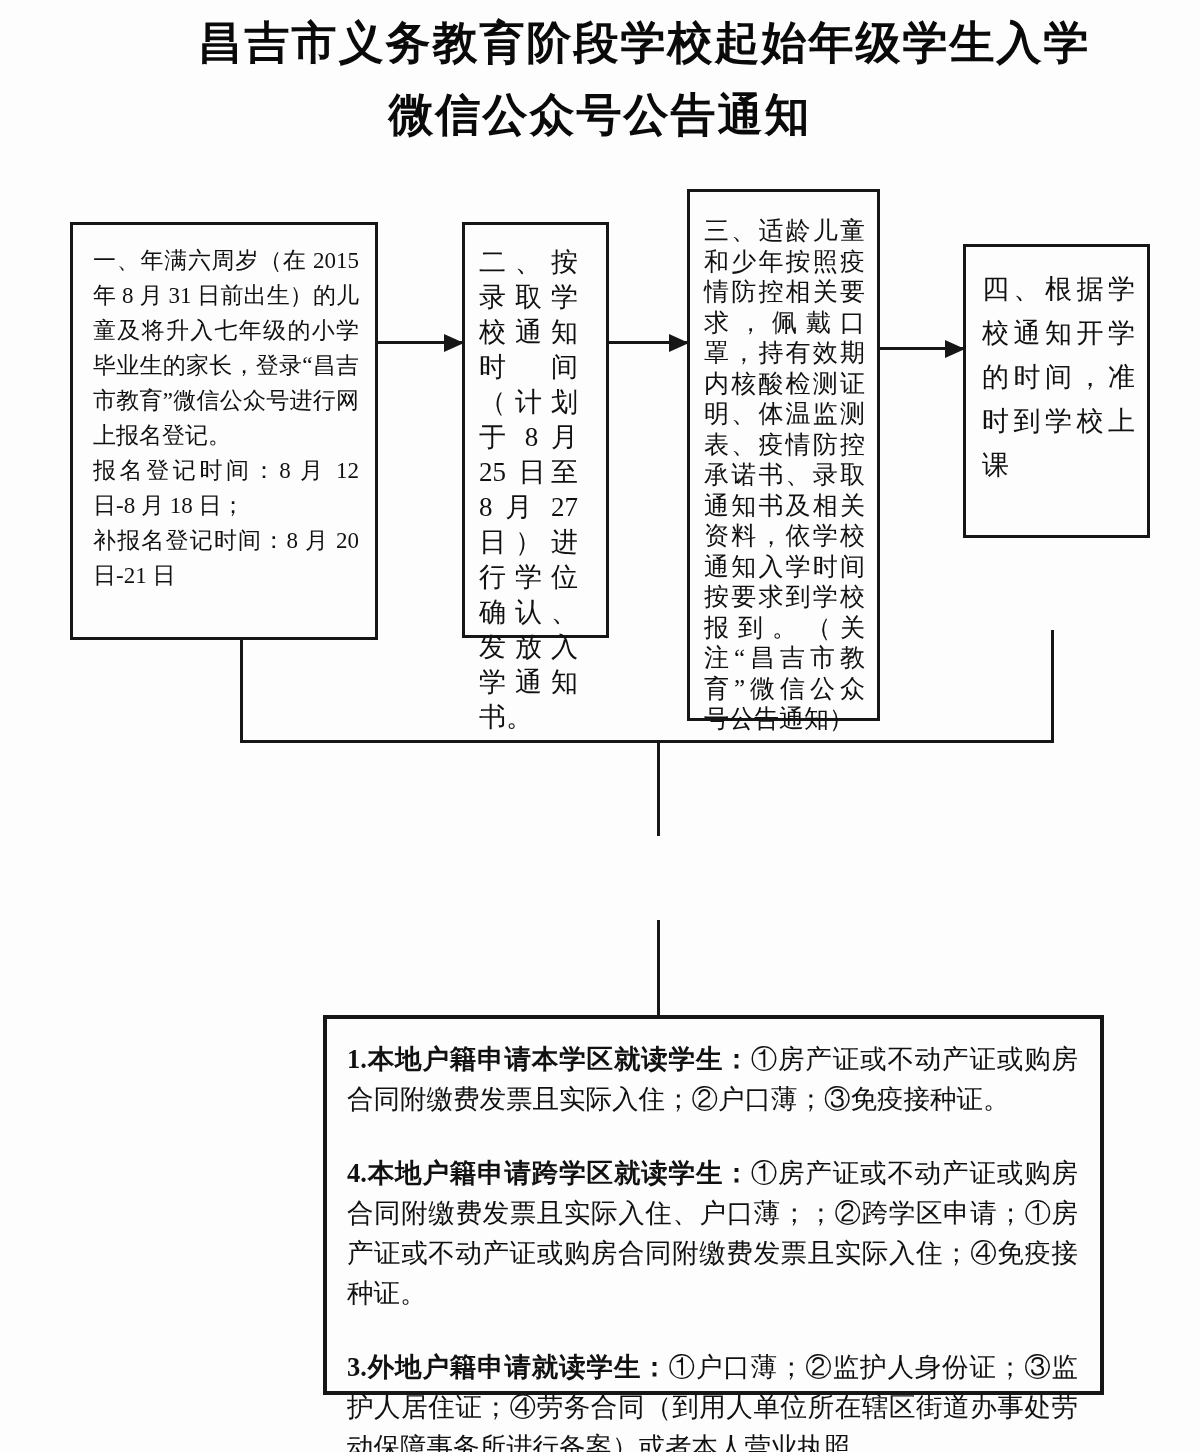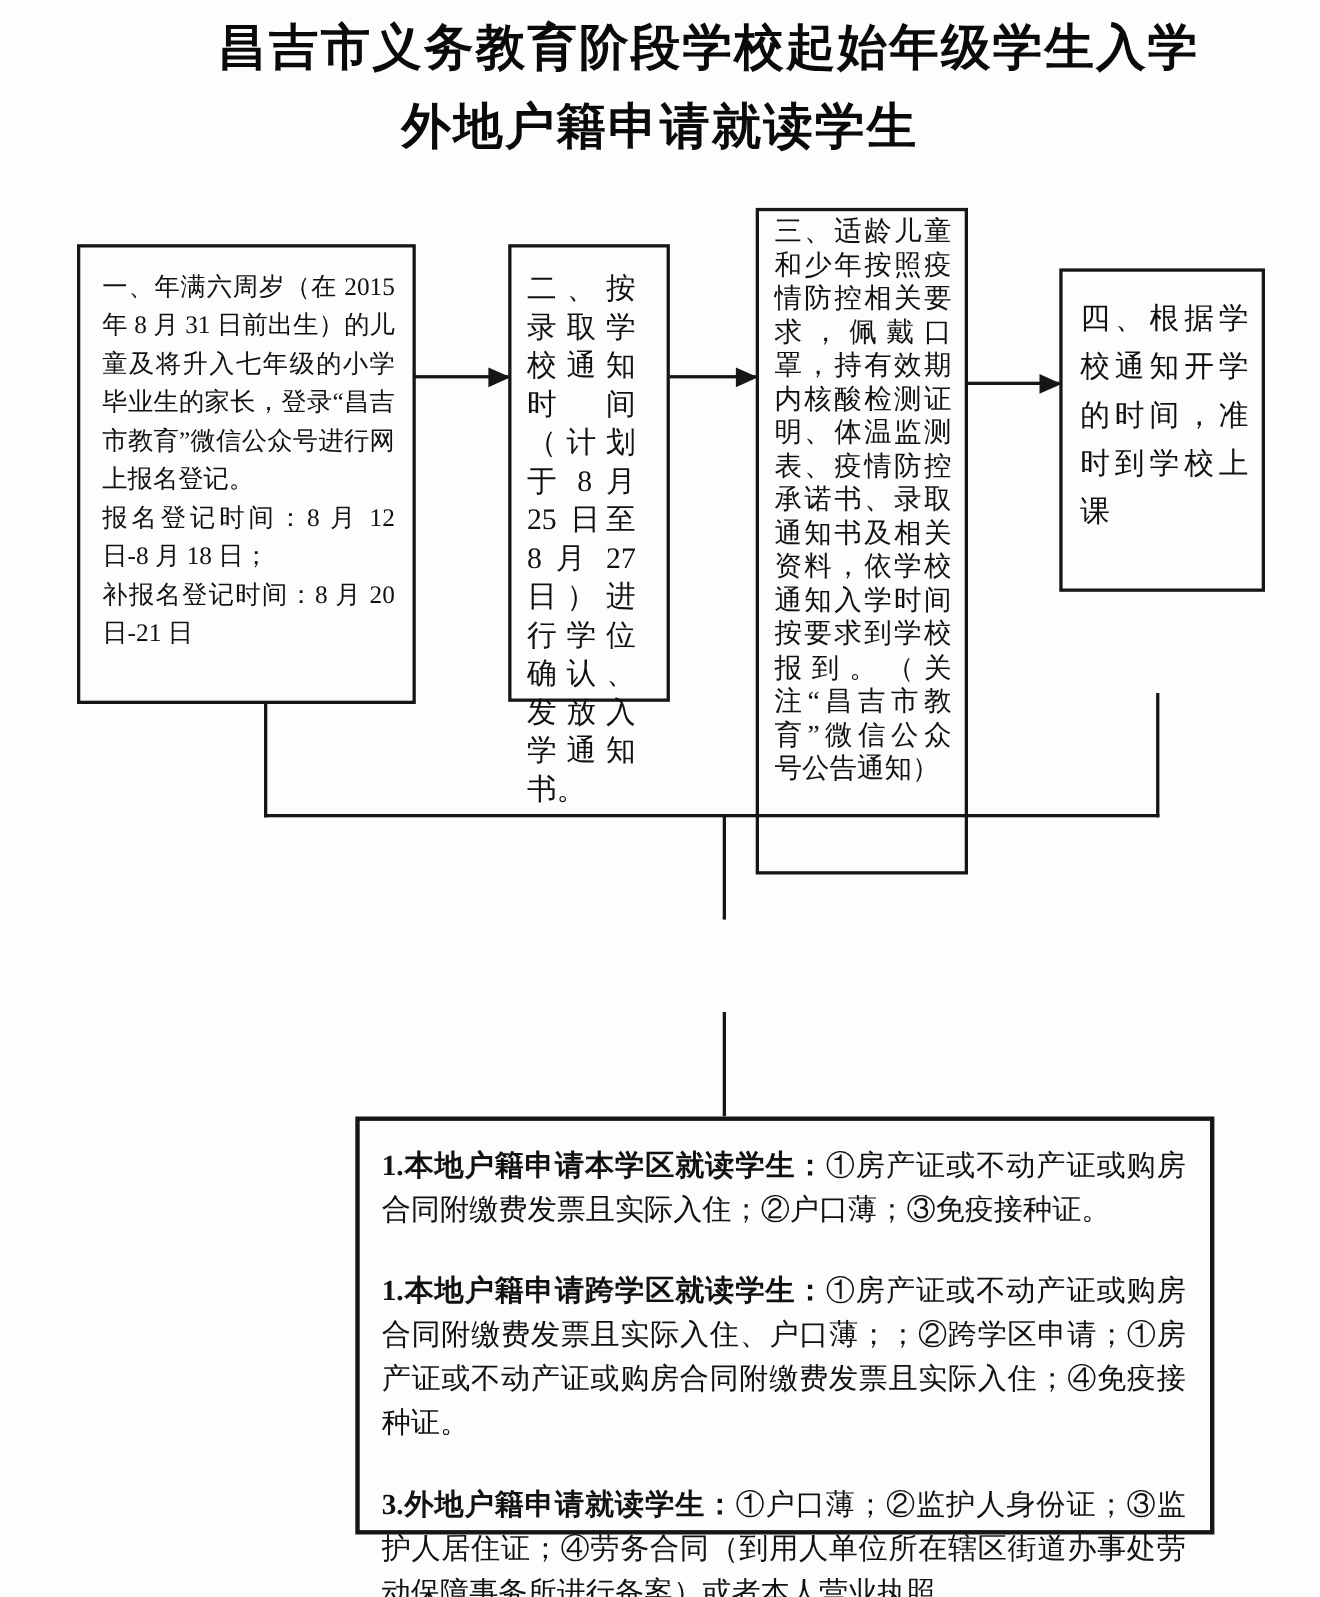--- a/index.html
+++ b/index.html
@@ -30,21 +30,21 @@
   }
   .fbox .txt{
     display:block;
     white-space:pre-line;
     text-align:justify;
   }
   .step1{left:70px;top:222px;width:308px;height:418px;padding:18px 16px 0 20px;}
   .step1 .txt{font-size:23px;line-height:35px;}
   .step2{left:462px;top:222px;width:147px;height:416px;padding:20px 28px 0 14px;}
   .step2 .txt{font-size:27px;line-height:35px;}
-  .step3{left:687px;top:189px;width:193px;height:606px;padding:4px 12px 0 14px;}
+  .step3{left:687px;top:189px;width:193px;height:532px;padding:24px 12px 0 14px;}
   .step3 .txt{font-size:25px;line-height:30.5px;}
   .step4{left:963px;top:244px;width:187px;height:294px;padding:20px 12px 0 16px;}
   .step4 .txt{font-size:27px;line-height:44px;}
 
   .hline,.vline{position:absolute;background:#161616;}
   .hline{height:3px;}
   .vline{width:3px;}
 
   .arrow{position:absolute;height:3px;background:#161616;}
   .arrow::after{
@@ -80,21 +80,21 @@
     text-align:justify;
   }
   .mbox p b{font-weight:bold;}
 </style>
 </head>
 <body>
 
 <div class="page">
 
   <div class="title l1">昌吉市义务教育阶段学校起始年级学生入学</div>
-  <div class="title l2">外地户籍申请就读学生</div>
+  <div class="title l2">微信公众号公告通知</div>
 
   <div class="fbox step1">
     <span class="txt">一、年满六周岁（在 2015 年 8 月 31 日前出生）的儿童及将升入七年级的小学毕业生的家长，登录“昌吉市教育”微信公众号进行网上报名登记。
 报名登记时间：8 月 12 日-8 月 18 日；
 补报名登记时间：8 月 20 日-21 日</span>
   </div>
   <div class="fbox step2">
     <span class="txt">二、按录取学校通知时间（计划于 8 月 25 日至 8 月 27 日）进行学位确认、发放入学通知书。</span>
   </div>
   <div class="fbox step3">
@@ -110,17 +110,17 @@
 
   <div class="vline" style="left:240px;top:640px;height:103px;"></div>
   <div class="vline" style="left:1051px;top:630px;height:113px;"></div>
   <div class="hline" style="left:240px;top:740px;width:814px;"></div>
   <div class="vline" style="left:657px;top:740px;height:96px;"></div>
   <div class="vline" style="left:657px;top:920px;height:95px;"></div>
 
 
   <div class="fbox mbox">
     <p><b>1.本地户籍申请本学区就读学生：</b><span>①房产证或不动产证或购房合同附缴费发票且实际入住；②户口薄；③免疫接种证。</span></p>
-    <p><b>1.本地户籍申请跨学区就读学生：</b><span>①房产证或不动产证或购房合同附缴费发票且实际入住、户口薄；；②跨学区申请；①房产证或不动产证或购房合同附缴费发票且实际入住；④免疫接种证。</span></p>
+    <p><b>4.本地户籍申请跨学区就读学生：</b><span>①房产证或不动产证或购房合同附缴费发票且实际入住、户口薄；；②跨学区申请；①房产证或不动产证或购房合同附缴费发票且实际入住；④免疫接种证。</span></p>
     <p><b>3.外地户籍申请就读学生：</b><span>①户口薄；②监护人身份证；③监护人居住证；④劳务合同（到用人单位所在辖区街道办事处劳动保障事务所进行备案）或者本人营业执照。</span></p>
   </div>
 
 </div>
 
 </body></html>

